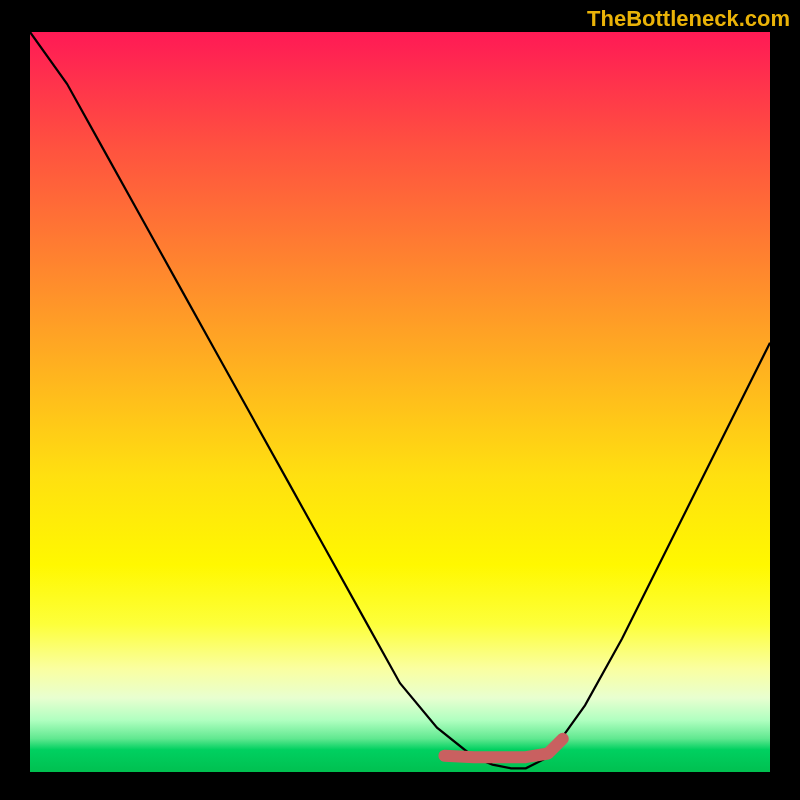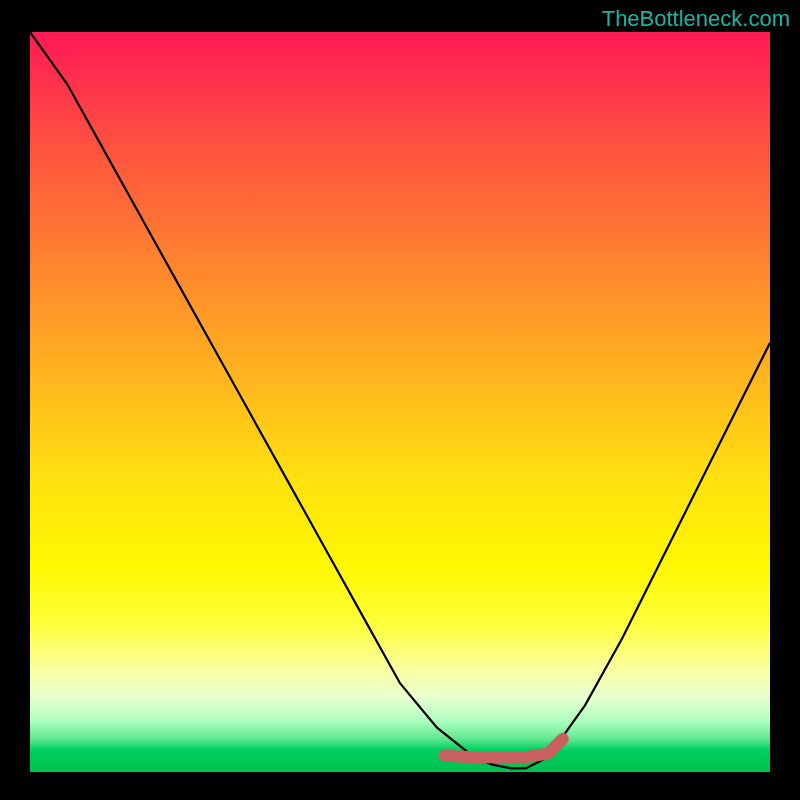--- a/index.html
+++ b/index.html
@@ -8,23 +8,24 @@
     width: 800px;
     height: 800px;
     background: #000;
     position: relative;
     font-family: Arial, sans-serif;
   }
   .watermark {
     position: absolute;
     top: 6px;
     right: 10px;
-    color: #14b8a6;
+    color: #eab308;
     font-size: 22px;
     z-index: 10;
+    font-weight: bold;
   }
   .chart-container {
     position: absolute;
     top: 32px;
     left: 30px;
     width: 740px;
     height: 740px;
   }
   svg {
     display: block;

